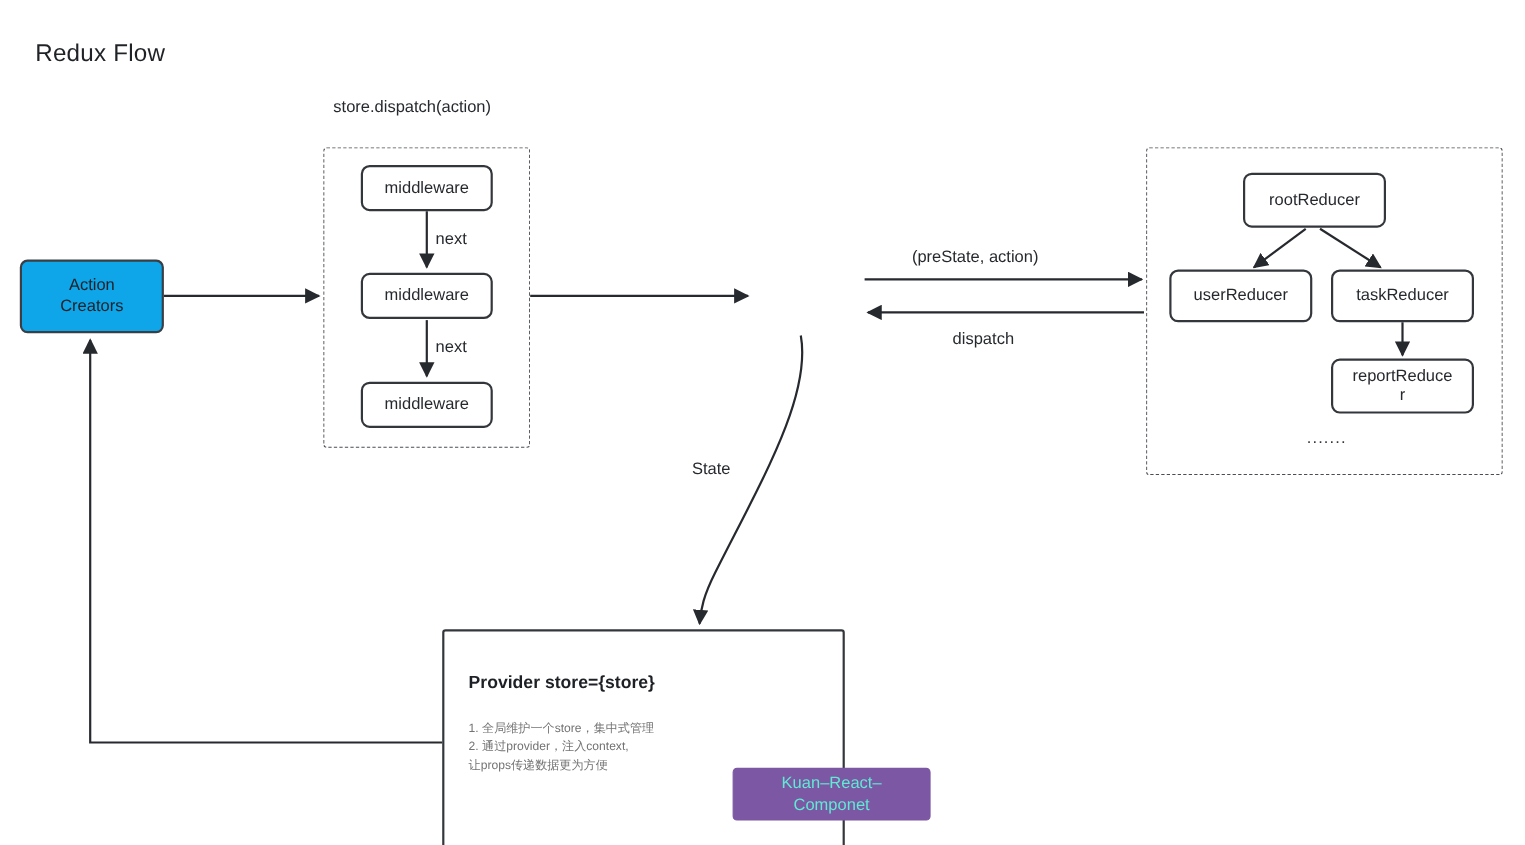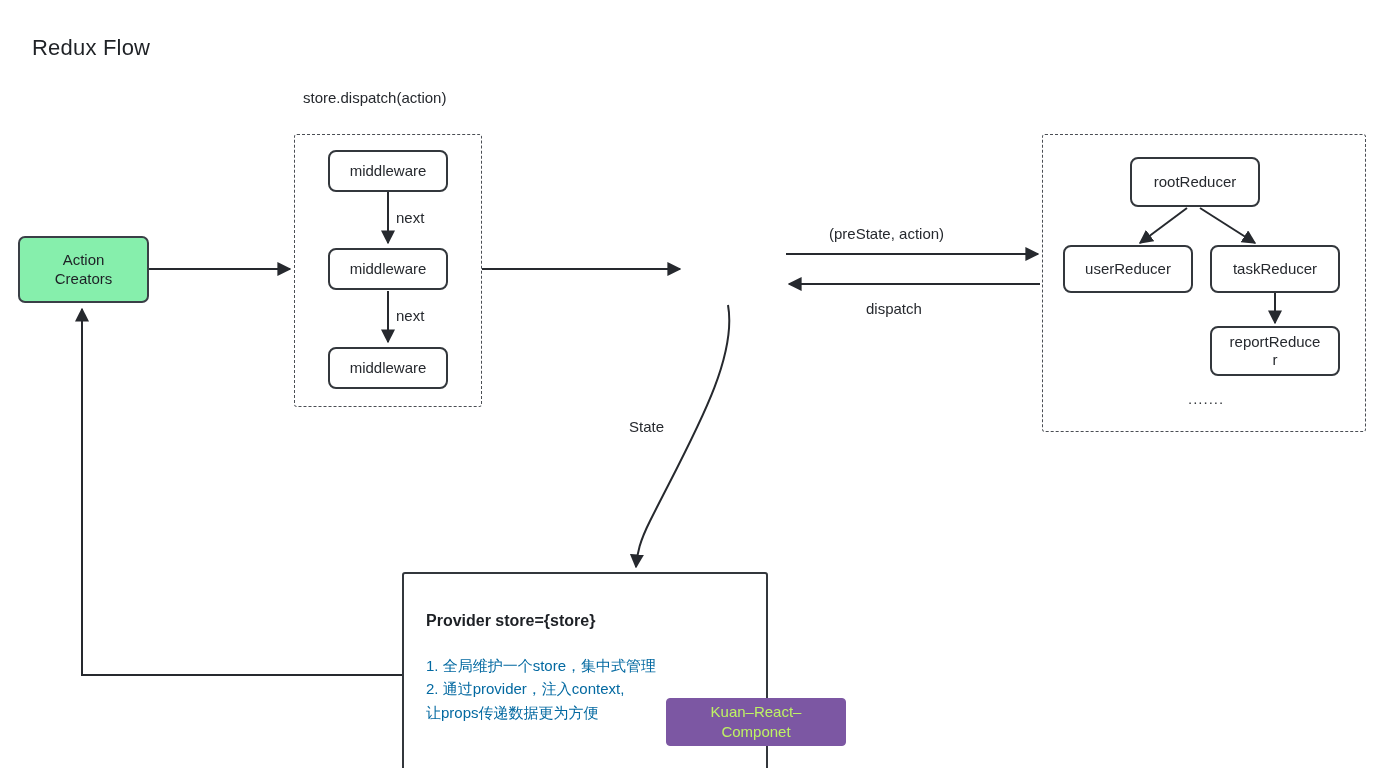--- a/index.html
+++ b/index.html
@@ -59,21 +59,21 @@
     color: #26292e;
   }
   .dashed-group {
     position: absolute;
     box-sizing: border-box;
     border: 1.6px dashed #4a4e54;
     border-radius: 3px;
     background: transparent;
   }
   .action-creators {
-    background: #86efac;
+    background: #0ea5e9;
     border: 2px solid #3a3f46;
     border-radius: 7px;
     color: #1d2025;
     font-size: 15px;
   }
   .store-node {
     background: #98dbc1;
     border: 2px solid #33373c;
     border-radius: 8px;
     color: #1d2025;
@@ -93,32 +93,32 @@
     font-size: 16px;
     font-weight: bold;
     color: #1d2025;
     white-space: nowrap;
   }
   .provider-body {
     position: absolute;
     left: 22px;
     top: 80px;
     width: 250px;
-    font-size: 15px;
-    color: #0369a1;
+    font-size: 11px;
+    color: #737373;
     line-height: 1.55;
     white-space: pre-line;
   }
   .kuan-chip {
     position: absolute;
     box-sizing: border-box;
     background: #7c57a3;
     border: 1px solid #7c57a3;
     border-radius: 4px;
-    color: #bef264;
+    color: #5eead4;
     font-size: 15px;
     display: flex;
     align-items: center;
     justify-content: center;
     text-align: center;
     line-height: 1.35;
     white-space: pre-line;
   }
   .ellipsis-dots {
     position: absolute;

